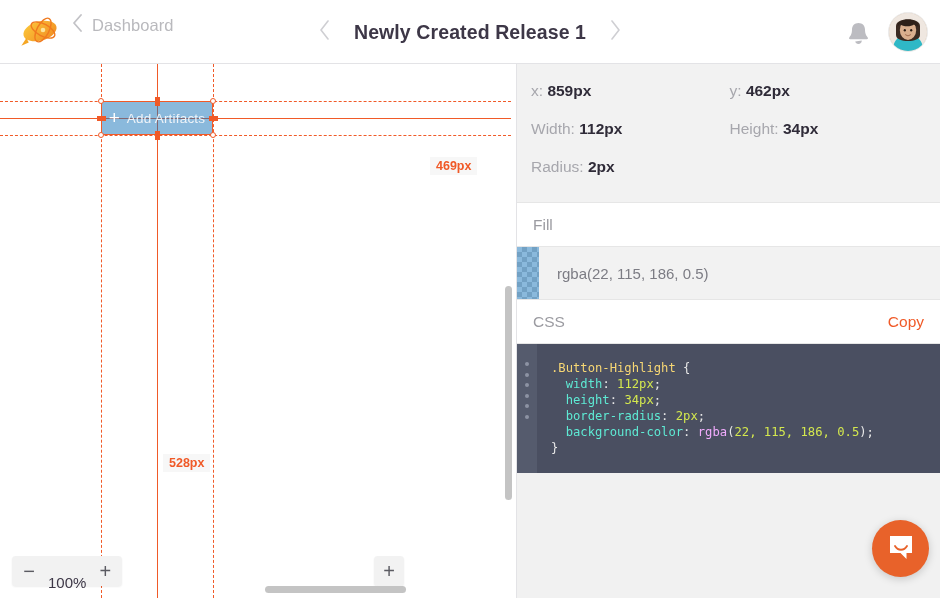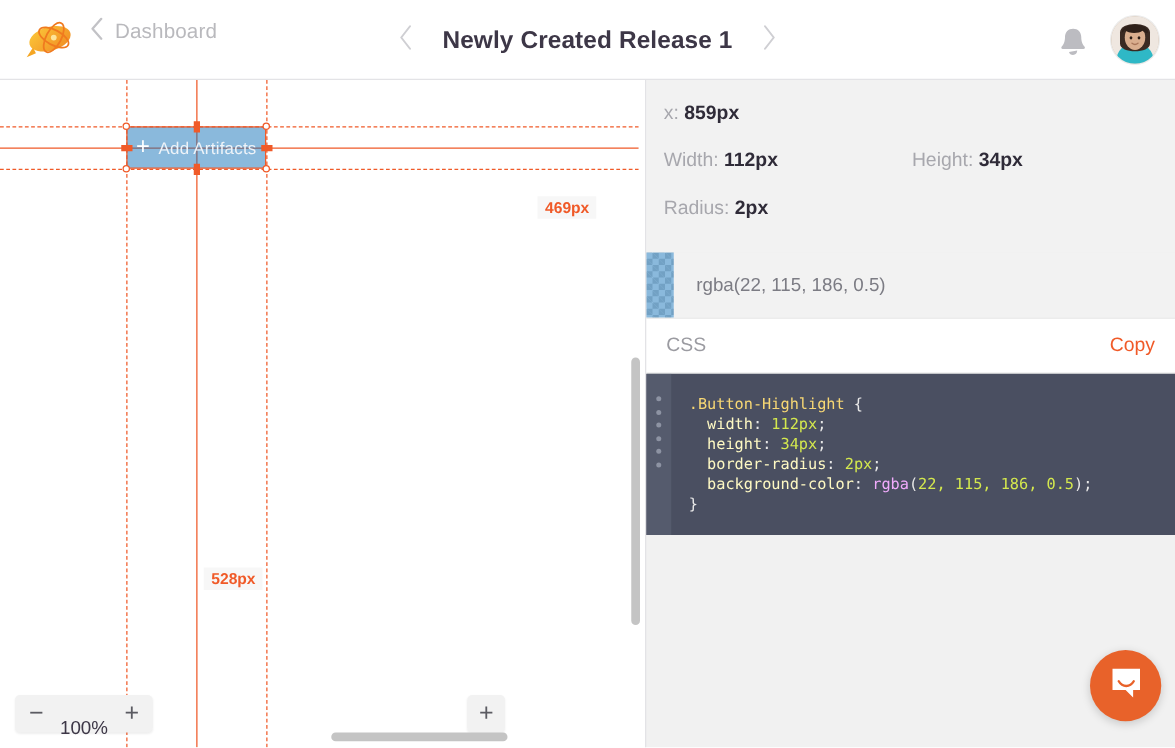--- a/index.html
+++ b/index.html
@@ -147,21 +147,21 @@
     width: 20px; flex: none; background: #555b6d;
     padding-top: 18px; display: flex; flex-direction: column; align-items: center; gap: 6.6px;
   }
   .gdot { width: 4px; height: 4px; border-radius: 50%; background: #8d93a3; flex: none; }
   #code {
     flex: 1; padding: 16px 0 0 14px;
     font-family: "DejaVu Sans Mono", monospace; font-size: 12.2px; line-height: 16.1px;
     white-space: pre; color: #e6e6e6;
   }
   .c-sel  { color: #f7d774; }
-  .c-prop { color: #fef9c3; }
+  .c-prop { color: #5eead4; }
   .c-val  { color: #d4e84e; }
   .c-fn   { color: #f0abfc; }
   .c-pun  { color: #e8e8e8; }
 
   
   #intercom {
     position: absolute; left: 872px; top: 520px; width: 57px; height: 57px;
     background: #e8622a; border-radius: 50%;
     display: flex; align-items: center; justify-content: center;
     box-shadow: 0 2px 8px rgba(0,0,0,.18); cursor: pointer; z-index: 20;
@@ -278,39 +278,46 @@
   <div id="vscroll"></div>
 
   <div id="panel">
 
     <div id="props">
       <div class="prop-row">
         <div class="prop">
           <span class="k">x:</span>
           <span class="v">859px</span>
         </div>
+        <div class="prop">
+          <span class="k">y:</span>
+          <span class="v">462px</span>
+        </div>
       </div>
       <div class="prop-row">
         <div class="prop">
           <span class="k">Width:</span>
           <span class="v">112px</span>
         </div>
         <div class="prop">
           <span class="k">Height:</span>
           <span class="v">34px</span>
         </div>
       </div>
       <div class="prop-row">
         <div class="prop">
           <span class="k">Radius:</span>
           <span class="v">2px</span>
         </div>
       </div>
     </div>
 
+    <div class="sec-head">
+      <span class="sec-title">Fill</span>
+    </div>
     <div id="fill-row">
       <div id="fill-swatch"></div>
       <span id="fill-value">rgba(22, 115, 186, 0.5)</span>
     </div>
 
     <div class="sec-head">
       <span class="sec-title">CSS</span>
       <span id="copy-btn">Copy</span>
     </div>
 

